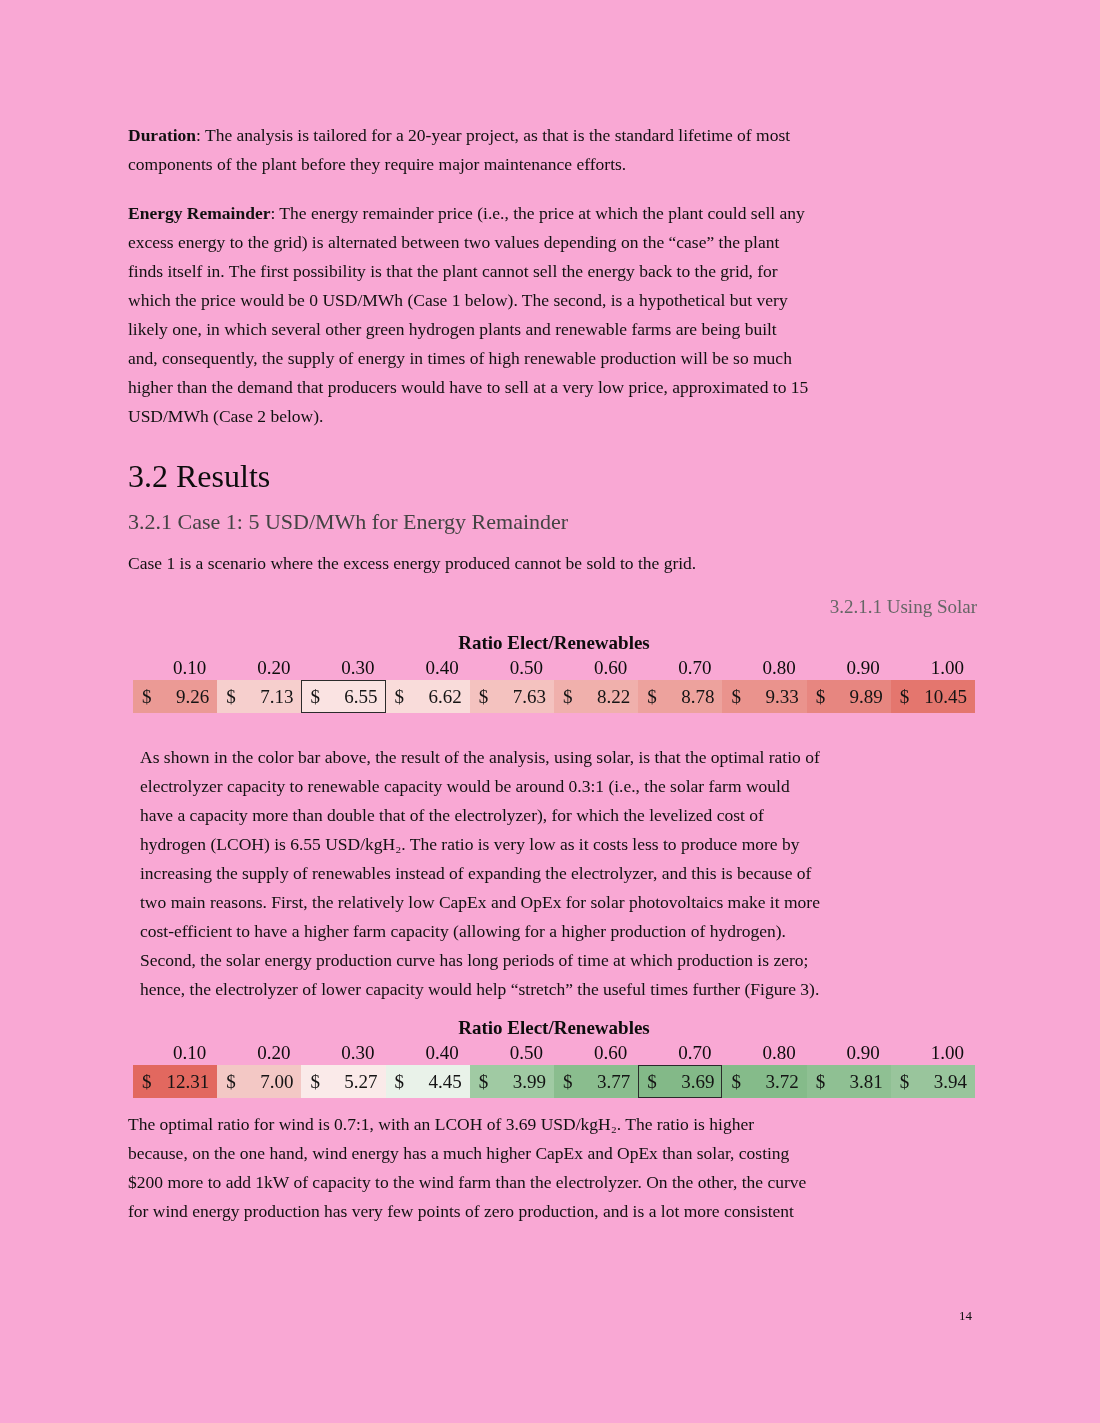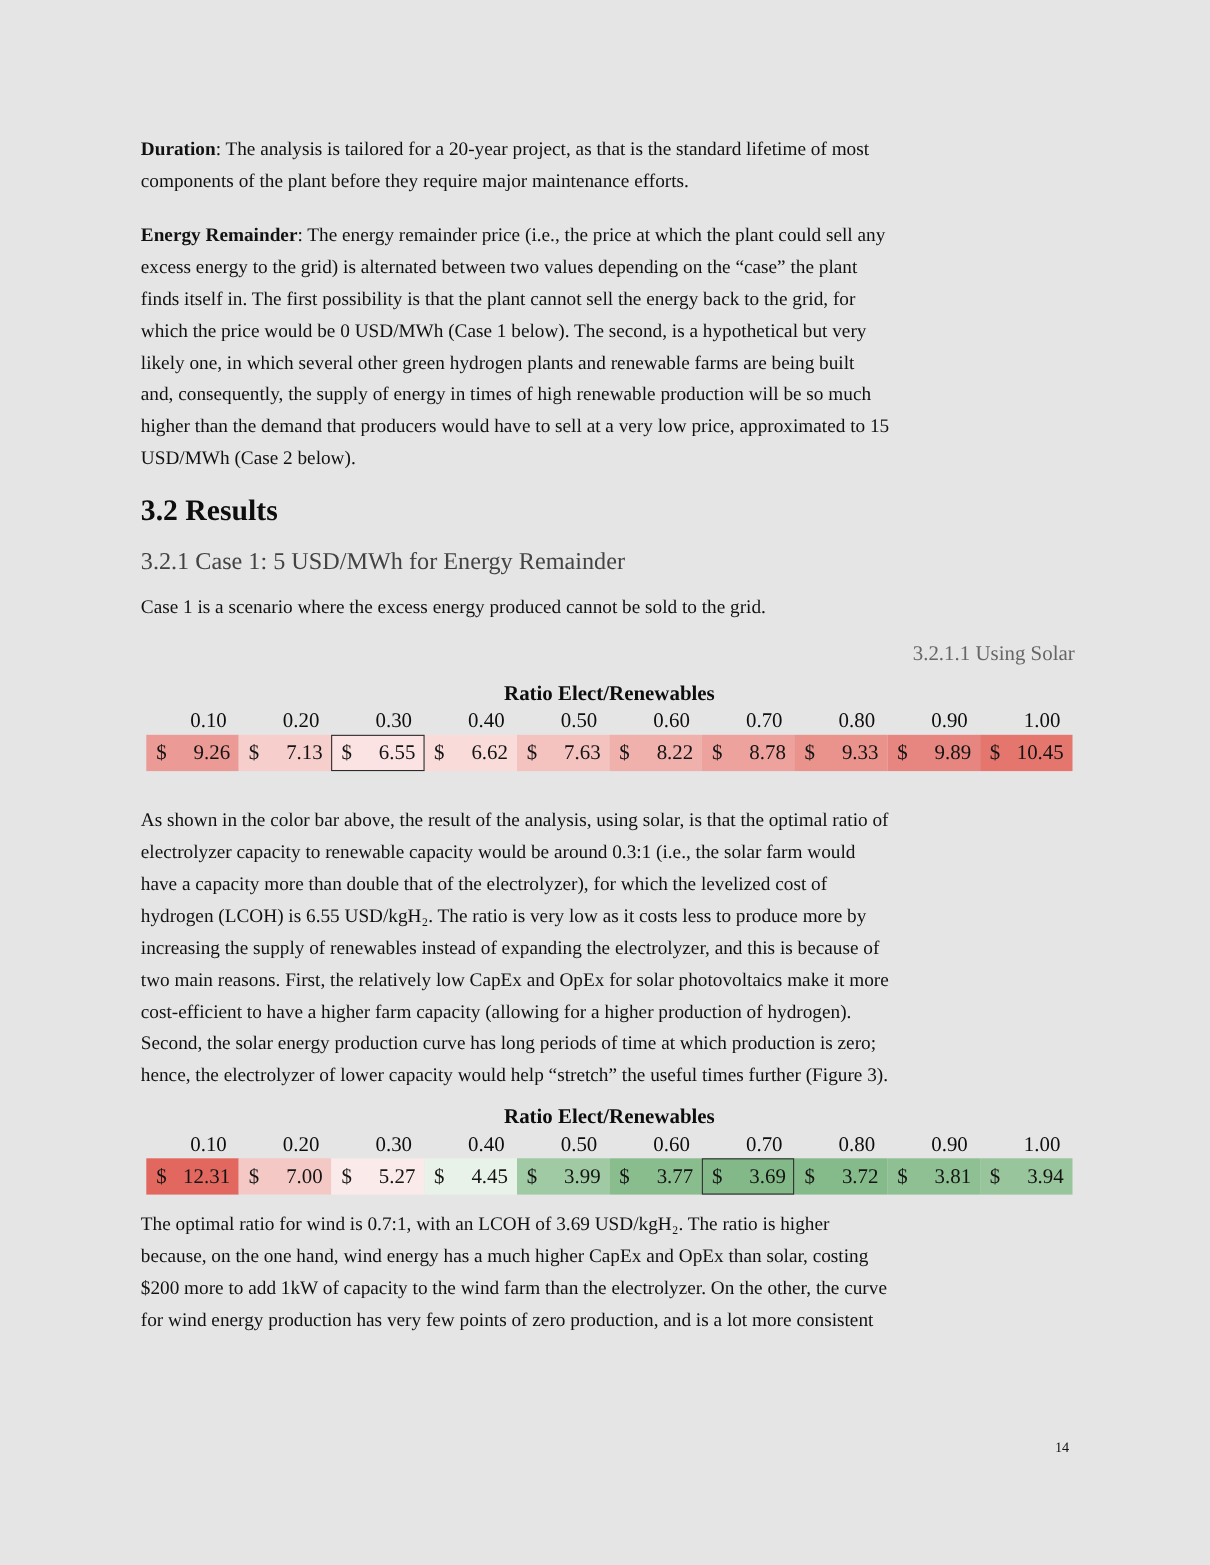--- a/index.html
+++ b/index.html
@@ -1,52 +1,52 @@
 <!DOCTYPE html>
 <html><head>
 <meta charset="utf-8">
 <style>
   html,body { margin:0; padding:0; background:#ffffff; }
   .page {
     position:relative;
     width:1100px; height:1423px;
-    background:#e5e5e5;
+    background:#f9a8d4;
     box-sizing:border-box;
     padding:121px 123px 0 128px;
     font-family:"Liberation Serif","DejaVu Serif",serif;
     color:#111111;
     overflow:hidden;
   }
   .body-text {
     font-size:17.5px;
     line-height:29px;
     white-space:pre-wrap;
     margin:0;
     width:849px;
   }
   .lead { font-weight:bold; }
   .p1 { margin-bottom:20px; }
-  h2.h-results { font-weight:bold; font-size:27px; line-height:34px; color:#0d0d0d; margin:16px 0 0 0; }
+  h2.h-results { font-weight:normal; font-size:32px; line-height:34px; color:#0d0d0d; margin:28px 0 0 0; }
   h3.h-case1   { font-weight:normal; font-size:22px; line-height:29px; color:#434343; margin:14px 0 0 0; }
   .case1-intro { margin-top:13px; }
   h4.h-sub     { font-weight:normal; font-size:19px; line-height:25px; color:#666666; margin:16px 0 0 0;text-align:right; }
   h4.h-wind    { margin-top:12px; }
 
   .heat-table { width:842px; margin:2px 0 0 5px; }
   .ht-title   { text-align:center; font-weight:bold; font-size:19px; line-height:24px; color:#0d0d0d;margin-top:12px; }
   .ht-ratios  { display:flex; height:25px; }
   .ratio-cell { flex:1 1 0; text-align:right; padding-right:11px; font-size:19px; line-height:25px; color:#0d0d0d; box-sizing:border-box; }
   .ht-values  { display:flex; height:33px; }
   .value-cell {
     flex:1 1 0; display:flex; align-items:center; justify-content:space-between;
     padding:0 8px 0 9px; box-sizing:border-box;
     font-size:19px; color:#141414;
   }
   .value-cell.optimal { outline:1.5px solid #2b2b2b; outline-offset:-1px; position:relative; z-index:2; }
-  .solar-discussion { margin-top:30px; }
+  .solar-discussion { margin-top:30px;margin-left:12px; }
   .wind-discussion  { margin-top:12px; }
   .page-number {
     position:absolute; top:1308px; right:128px;
     font-size:13px; color:#111111;
   }
 </style>
 </head>
 <body>
 
 <div class="page">

